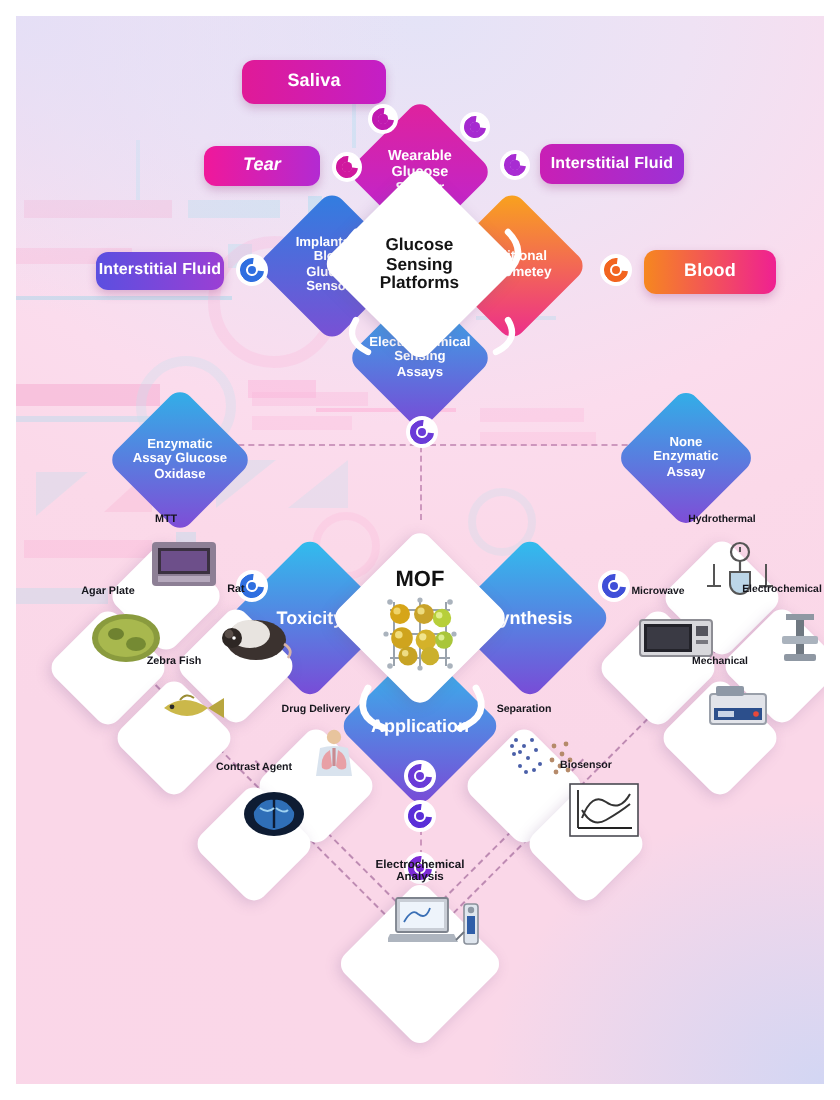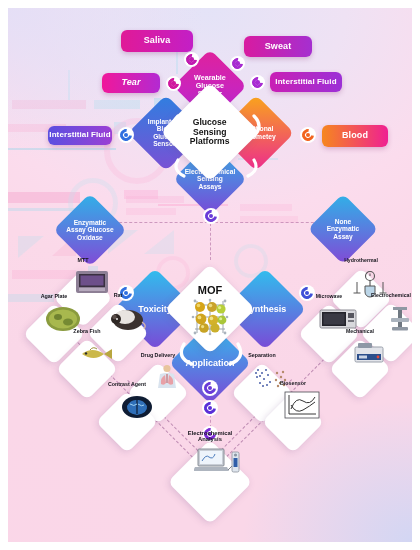--- a/index.html
+++ b/index.html
@@ -147,24 +147,20 @@
       <div class="diag" style="left:284px;top:372px;width:120px;transform:rotate(135deg);"></div>
     </div>
 
     <div class="layer" id="content">
 
       <div class="pill" style="left:113px;top:22px;width:72px;height:22px;font-size:9px;
                   background:linear-gradient(90deg,#e01a97,#c31fc6);">
         <span>Saliva</span>
       </div>
 
-      <div class="pill" style="left:236px;top:28px;width:68px;height:21px;font-size:9px;
-                  background:linear-gradient(90deg,#d81ba0,#a52fd0);">
-        <span>Sweat</span>
-      </div>
 
       <div class="pill" style="left:94px;top:65px;width:58px;height:20px;font-size:9px;
                   background:linear-gradient(90deg,#f0189a,#b32ad2);font-style:italic;">
         <span>Tear</span>
       </div>
 
       <div class="pill" style="left:262px;top:64px;width:72px;height:20px;font-size:8px;
                   background:linear-gradient(90deg,#c91fb5,#9c31d6);">
         <span>Interstitial Fluid</span>
       </div>

